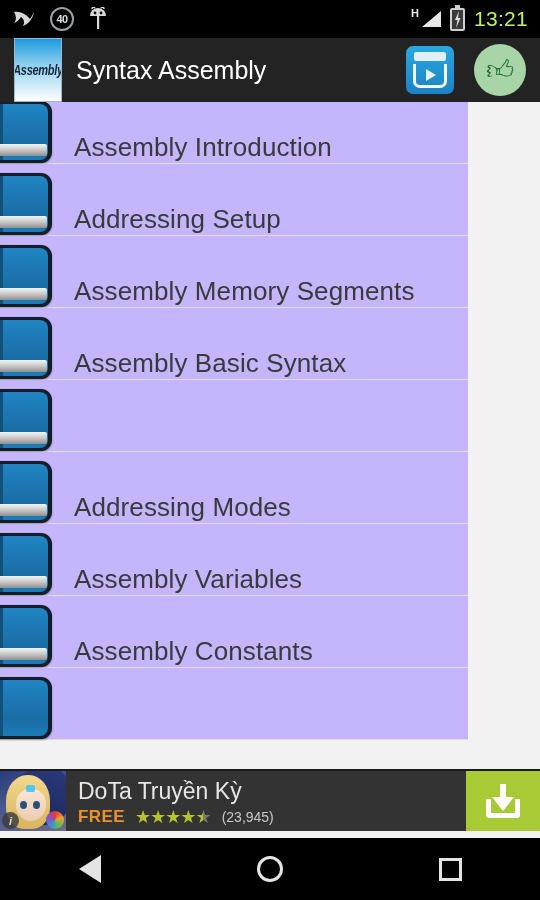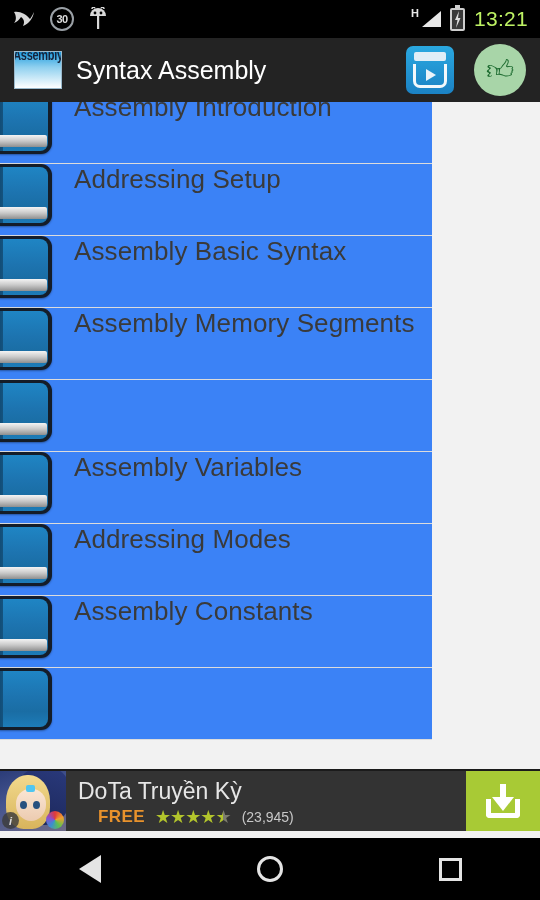--- a/index.html
+++ b/index.html
@@ -53,25 +53,26 @@
   }
   .clock { font-size:21px; color:#bef264; letter-spacing:.3px; }
 
   
   .app-bar {
     position:absolute; top:38px; left:0; width:540px; height:64px;
     background:#232323;
     display:flex; align-items:center; padding:0 14px;
   }
   .app-icon {
-    width:48px; height:38px; flex:none;
+    width:48px; height:64px; flex:none;
     background:linear-gradient(180deg,#1c9ade 0%, #8fd0ef 42%, #ffffff 100%);
     border:1px solid #9ab9cc;
-    display:flex; justify-content:center;
+    display:flex; align-items:center; justify-content:center;
     overflow:hidden;
+    font-style:italic;
   }
   .app-icon span {
     font-size:11px; font-weight:bold; color:#16243c;
     letter-spacing:-.3px; transform:scaleY(1.25);
   }
   .app-title {
     color:#fff; font-size:25px; margin-left:14px;
     font-weight:normal; white-space:nowrap; flex:1;
   }
   .bar-actions { display:flex; align-items:center; }
@@ -103,24 +104,24 @@
     display:flex; align-items:center; justify-content:center;
   }
   .ic-thumb .glyph { font-size:27px; color:#1d6b30; line-height:1; }
 
   
   .list {
     position:absolute; top:102px; left:0; width:540px; height:667px;
     background:#f2f2f2; overflow:hidden;
   }
   .row {
-    height:72px; width:432px; position:relative;
-    background:#3b82f6;
+    height:72px; width:468px; position:relative;
+    background:#c4b5fd;
     border-bottom:1px solid #dcdcdc;
-    display:flex; align-items:flex-start;
+    display:flex; align-items:flex-end;
   }
   .row.first { margin-top:-10px; }
   .book {
     width:62px; height:62px; flex:none;
     margin-left:-10px;
     border-radius:11px;
     background:#141d29;
     padding:3px 4px 3px 3px;
     position:relative;
     box-shadow:0 1px 2px rgba(0,0,0,.35);
@@ -187,21 +188,21 @@
     font-size:11px; font-style:italic; font-weight:bold;
     display:flex; align-items:center; justify-content:center;
   }
   .ad-icon .net {
     position:absolute; right:2px; bottom:2px;
     width:18px; height:18px; border-radius:50%;
     background:conic-gradient(#e03a3a,#f0a030,#5fc14e,#3b8fd0,#8a4fd0,#e03a3a);
   }
   .ad-text { flex:1; padding:4px 0 0 12px; display:flex; flex-direction:column; justify-content:center; }
   .ad-title { color:#e6e6e6; font-size:23px; line-height:1.1; font-weight:normal; }
-  .ad-sub { display:flex; align-items:center; margin-top:3px;margin-left:20px; }
+  .ad-sub { display:flex; align-items:center; margin-top:3px; }
   .ad-free { color:#e8922c; font-size:17px; font-weight:bold; letter-spacing:.4px; }
   .stars { margin-left:10px; display:flex; align-items:center; }
   .star { font-size:18px; line-height:1; color:#b3c52c; letter-spacing:-1px; }
   .star.half {
     background:linear-gradient(90deg,#b3c52c 50%, #7d7d6e 50%);
     -webkit-background-clip:text; background-clip:text; color:transparent;
   }
   .ad-count { color:#c8c8c8; font-size:14px; margin-left:11px; }
   .ad-cta {
     width:74px; flex:none; background:#a8ca35;
@@ -241,21 +242,21 @@
 <div id="screen">
 
   <div class="status-bar">
     <div class="status-left">
       <span class="ic-swallow">
         <svg width="24" height="22" viewBox="0 0 24 22">
           <path d="M2 4 C8 3, 14 6, 18 11 C20 8, 21 6, 22 4 C21 10, 17 16, 11 18 C13 14, 12 11, 9 9 C7 12, 5 14, 2 15 C5 12, 4 7, 2 4 Z" fill="#d8d8d8"></path>
         </svg>
       </span>
       <span class="ic-badge20">
-        <span>30</span>
+        <span>40</span>
       </span>
       <span class="ic-android">
         <svg width="20" height="24" viewBox="0 0 20 24">
           <path d="M4 2 C4 0, 6 0, 7 1 M16 2 C16 0, 14 0, 13 1" stroke="#d8d8d8" stroke-width="1.5" fill="none"></path>
           <path d="M2 9 A8 8 0 0 1 18 9 Z" fill="#d8d8d8"></path>
           <circle cx="7" cy="6" r="1.4" fill="#000"></circle>
           <circle cx="13" cy="6" r="1.4" fill="#000"></circle>
           <rect x="9" y="9" width="2.2" height="13" fill="#d8d8d8"></rect>
         </svg>
       </span>
@@ -313,61 +314,61 @@
       <div class="row-label">Addressing Setup</div>
     </div>
 
     <div class="row">
       <div class="book">
         <div class="cover">
           <div class="spine"></div>
           <div class="pages"></div>
         </div>
       </div>
+      <div class="row-label">Assembly Memory Segments</div>
+    </div>
+
+    <div class="row">
+      <div class="book">
+        <div class="cover">
+          <div class="spine"></div>
+          <div class="pages"></div>
+        </div>
+      </div>
       <div class="row-label">Assembly Basic Syntax</div>
     </div>
 
     <div class="row">
       <div class="book">
         <div class="cover">
           <div class="spine"></div>
           <div class="pages"></div>
         </div>
       </div>
-      <div class="row-label">Assembly Memory Segments</div>
-    </div>
-
-    <div class="row">
-      <div class="book">
-        <div class="cover">
-          <div class="spine"></div>
-          <div class="pages"></div>
-        </div>
-      </div>
-    </div>
-
+    </div>
+
+
+    <div class="row">
+      <div class="book">
+        <div class="cover">
+          <div class="spine"></div>
+          <div class="pages"></div>
+        </div>
+      </div>
+      <div class="row-label">Addressing Modes</div>
+    </div>
 
     <div class="row">
       <div class="book">
         <div class="cover">
           <div class="spine"></div>
           <div class="pages"></div>
         </div>
       </div>
       <div class="row-label">Assembly Variables</div>
-    </div>
-
-    <div class="row">
-      <div class="book">
-        <div class="cover">
-          <div class="spine"></div>
-          <div class="pages"></div>
-        </div>
-      </div>
-      <div class="row-label">Addressing Modes</div>
     </div>
 
     <div class="row">
       <div class="book">
         <div class="cover">
           <div class="spine"></div>
           <div class="pages"></div>
         </div>
       </div>
       <div class="row-label">Assembly Constants</div>

